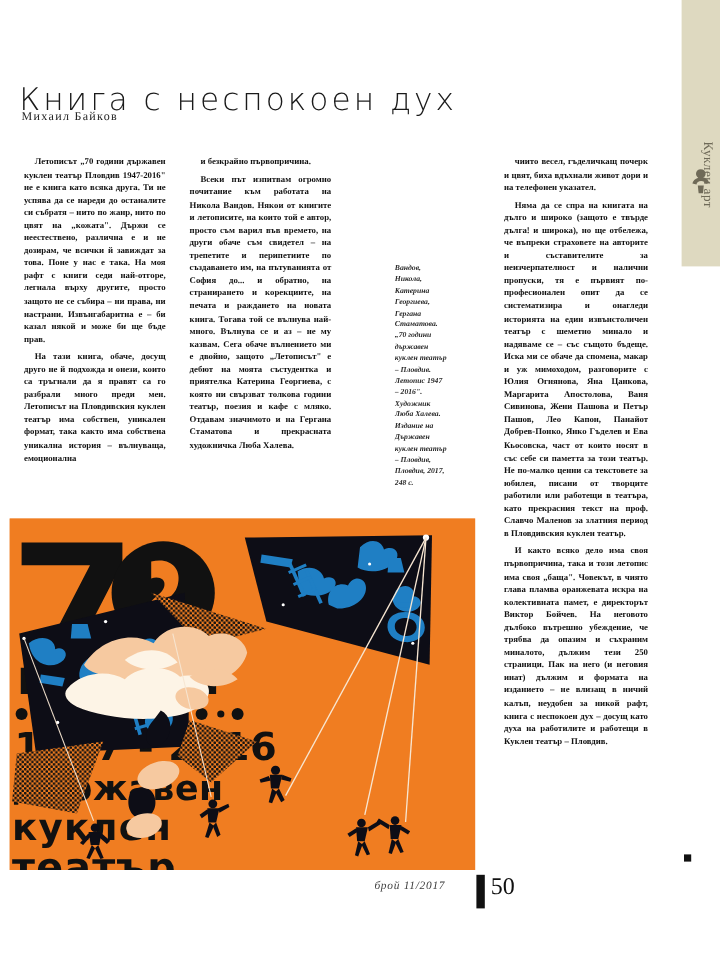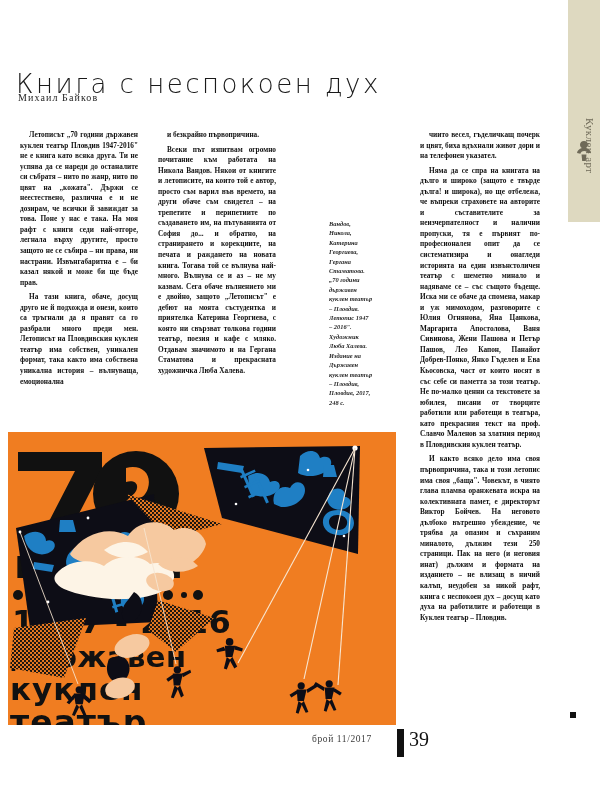--- a/index.html
+++ b/index.html
@@ -104,20 +104,21 @@
     background: #f07d21;
     overflow: hidden;
   }
   #cover svg { display: block; width: 100%; height: 100%; }
 
   
   #issue {
     position: absolute;
     left: 312px; top: 734px;
     font-family: "Liberation Serif", serif;
+    font-style: italic;
     font-size: 9.5px;
     letter-spacing: 0.6px;
     color: #3b3b3b;
     text-align: right;
   }
   #folio-bar {
     position: absolute;
     left: 397px; top: 729px;
     width: 7px; height: 28px;
     background: #111111;
@@ -365,15 +366,15 @@
 
       <g stroke="#f7e6d2" stroke-width="0.9" fill="none" opacity="0.95">
         <path d="M12 100 L70 252"></path>
         <path d="M136 96 L168 232"></path>
       </g>
     </svg>
   </div>
 
   <div id="issue">брой 11/2017</div>
   <div id="folio-bar"></div>
-  <div id="folio">39</div>
+  <div id="folio">50</div>
 
 </div>
 
 </body></html>

